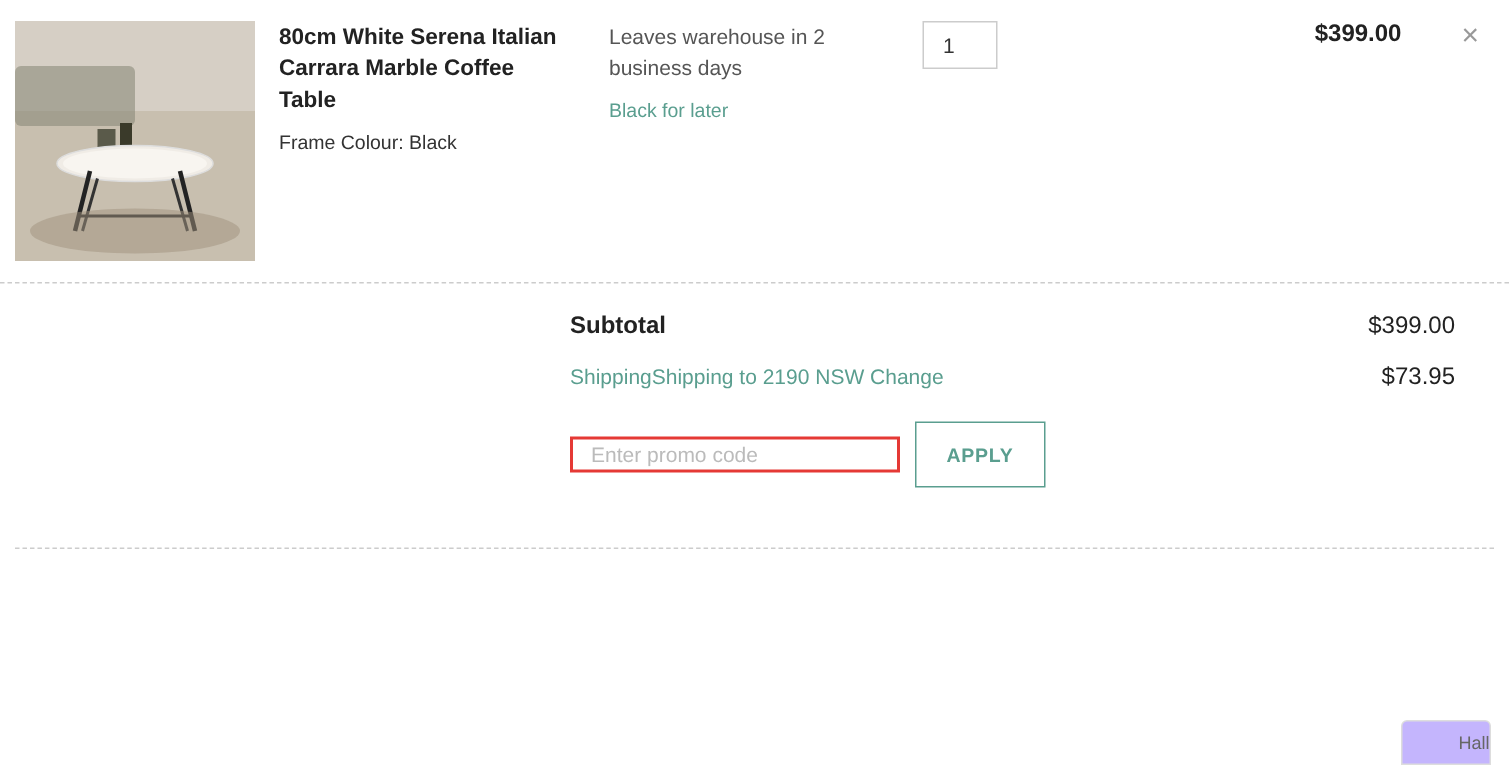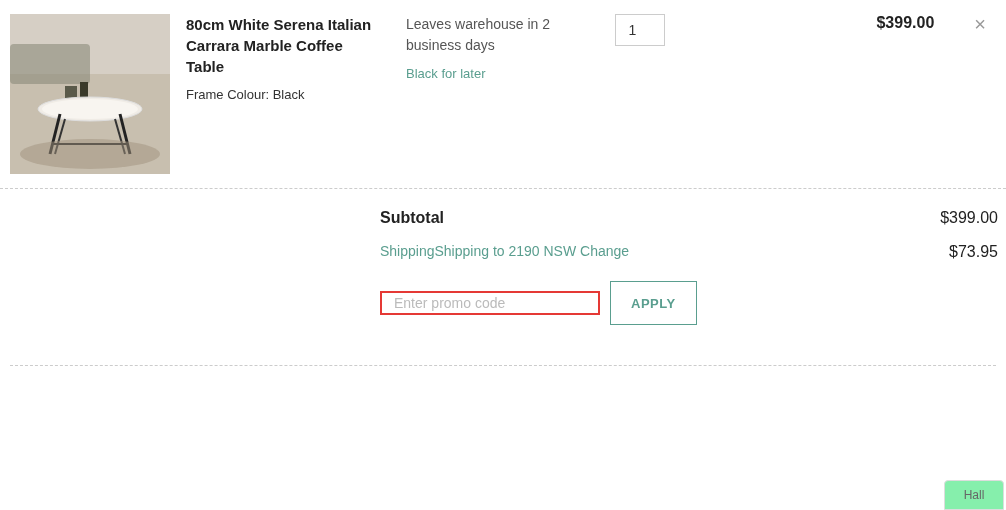--- a/index.html
+++ b/index.html
@@ -111,21 +111,21 @@
       background: none;
       border: none;
       cursor: pointer;
       font-size: 20px;
       color: #999;
       padding: 0 0 0 10px;
       line-height: 1;
     }
 
     .summary-section {
-      padding: 20px 8px 20px 380px;
+      padding: 20px 36px 20px 380px;
     }
 
     .summary-row {
       display: flex;
       justify-content: space-between;
       align-items: center;
       margin-bottom: 16px;
     }
 
     .summary-label {
@@ -209,29 +209,29 @@
 
     .bottom-divider {
       border: none;
       border-top: 1px dashed #ccc;
       margin: 20px 10px 0 10px;
     }
 
     .chat-widget {
       position: fixed;
       bottom: 0;
-      right: 2px;
+      right: 12px;
       width: 60px;
       height: 30px;
-      background: #86efac;
+      background: #c4b5fd;
       border: 1px solid #ddd;
       border-radius: 4px 4px 0 0;
       display: flex;
       align-items: center;
-      justify-content: center;
+      justify-content: flex-end;
       font-size: 12px;
       color: #666;
       cursor: pointer;
     }
   </style>
 </head>
 <body>
 
 <div class="cart-item">
 

